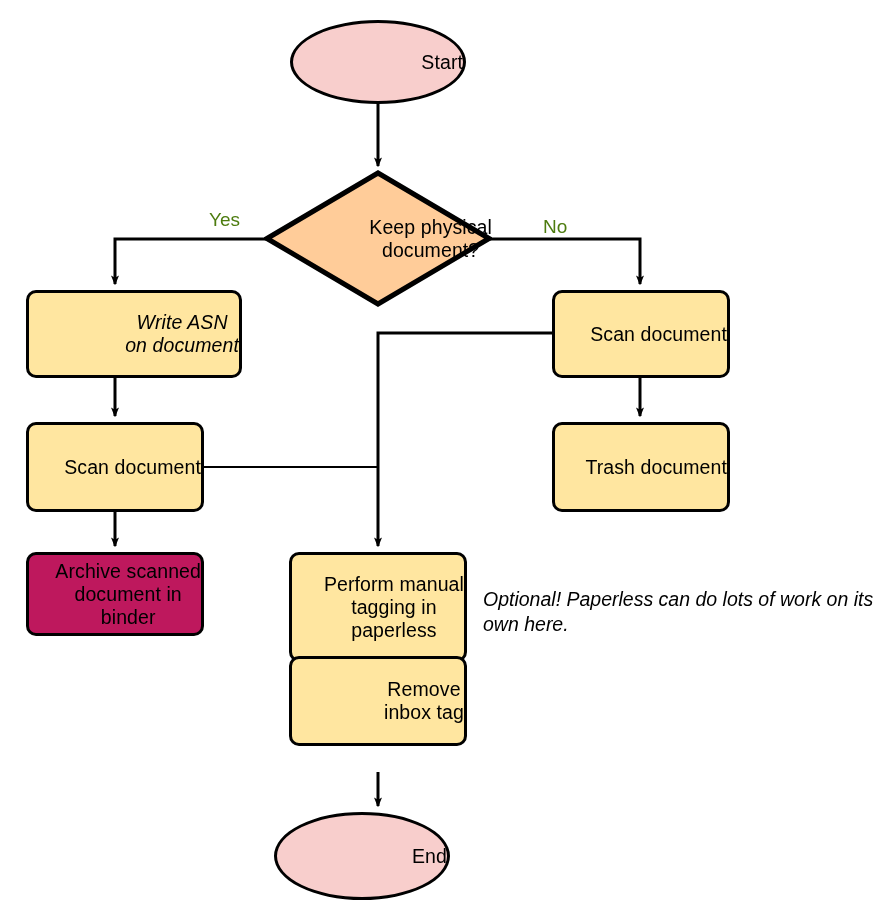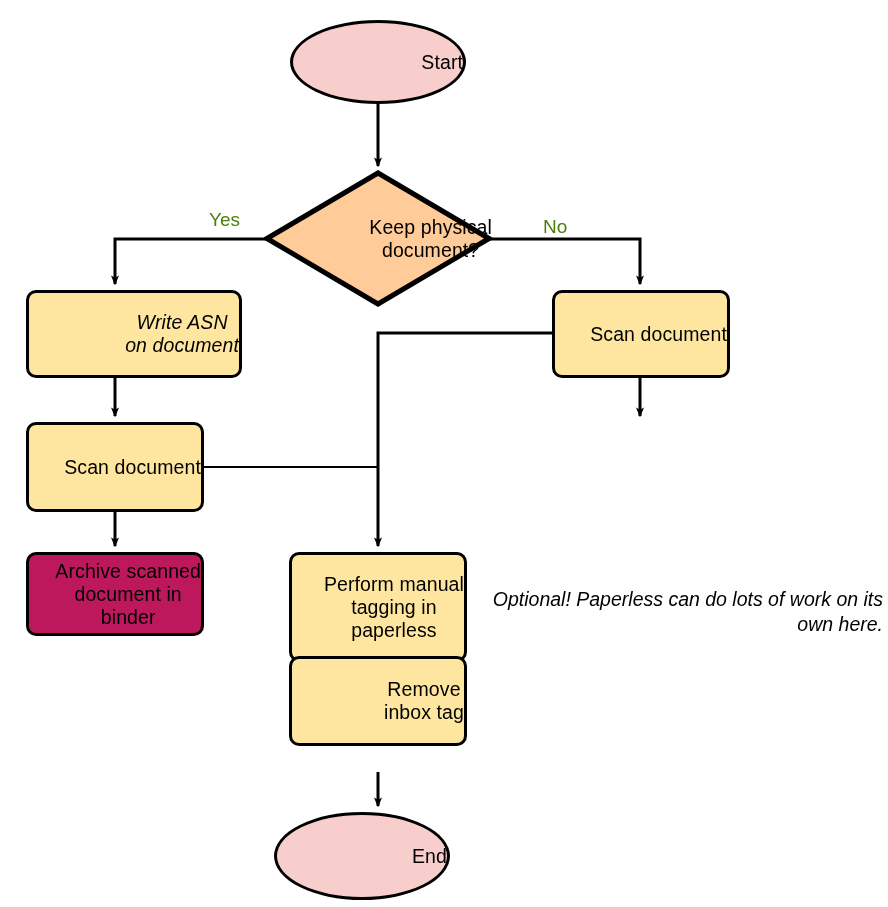--- a/index.html
+++ b/index.html
@@ -145,33 +145,36 @@
   <div class="node node-process" style="left:26px; top:552px; width:178px; height:84px; background:#be185d;">
     <span>Archive scanned
 document in
 binder</span>
   </div>
 
   <div class="node node-process" style="left:552px; top:290px; width:178px; height:88px; background:#ffe6a0;">
     <span>Scan document</span>
   </div>
 
+  <div class="node node-process" style="left:552px; top:422px; width:178px; height:90px; background:#ffe6a0;">
+    <span>Trash document</span>
+  </div>
 
   <div class="node node-process" style="left:289px; top:552px; width:178px; height:110px; background:#ffe6a0;">
     <span>Perform manual
 tagging in
 paperless</span>
   </div>
 
   <div class="node node-process" style="left:289px; top:656px; width:178px; height:90px; background:#ffe6a0;">
     <span>Remove
 inbox tag</span>
   </div>
 
   <div class="node node-terminator" style="left:274px; top:812px; width:176px; height:88px; background:#f8cecc;">
     <span>End</span>
   </div>
 
-  <div class="note" style="left:483px; top:587px; width:400px;text-align:right;">
+  <div class="note" style="left:483px; top:587px; width:400px;">
     <span>Optional! Paperless can do lots of work on its own here.</span>
   </div>
 
 </div>
 
 </body></html>

